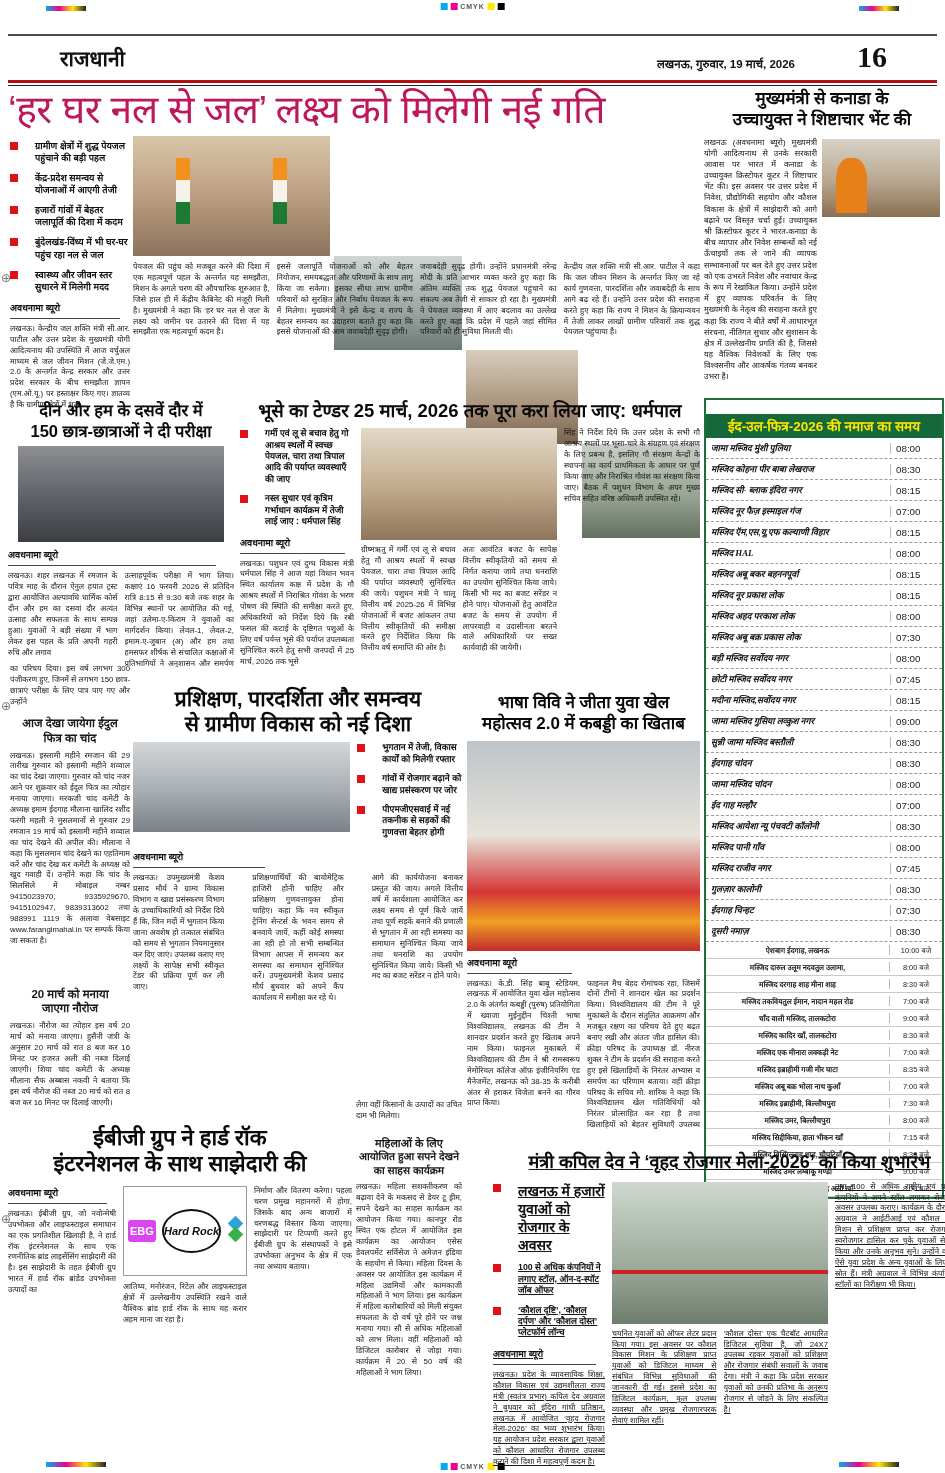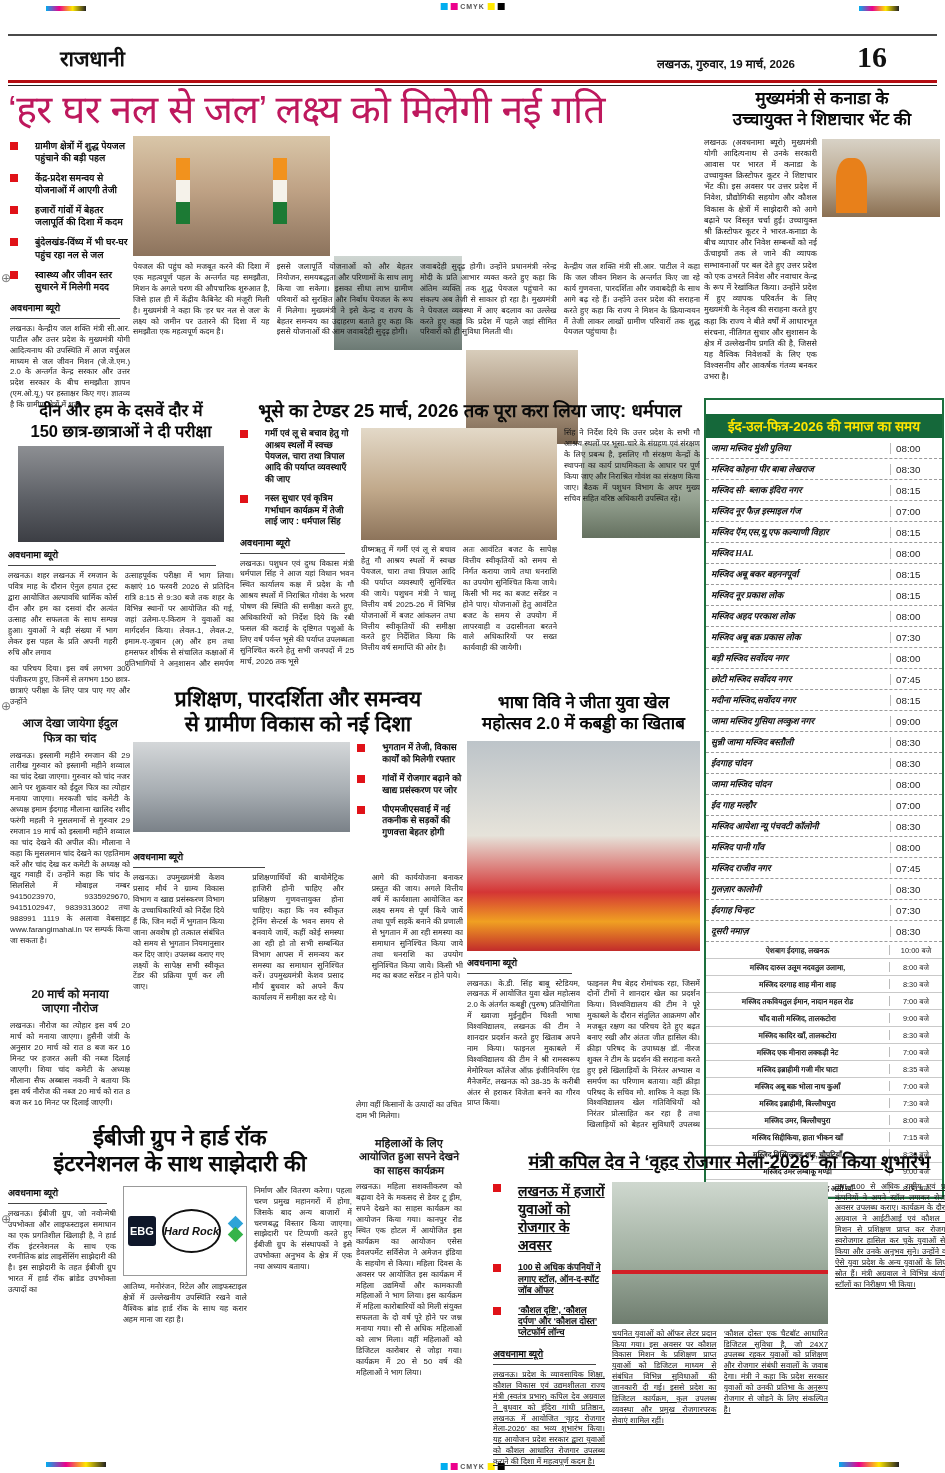--- a/index.html
+++ b/index.html
@@ -54,21 +54,21 @@
   .ptable{border:2px solid #1d6f3e;background:#fff;}
   .ptitle{background:#15683a;color:#ffe600;font-size:13.5px;font-weight:800;text-align:center;padding:3px 0;height:18px;margin-top:14px;}
   .prow{display:flex;align-items:center;height:20px;border-bottom:1px dashed #9a9a9a;}
   .prow .n{flex:1;padding-left:5px;font-family:"Liberation Serif","DejaVu Serif",serif;font-style:italic;font-weight:bold;font-size:8.8px;color:#111;}
   .prow .t{width:46px;border-left:1px solid #bbb;padding-left:5px;font-size:9.8px;color:#222;}
   .prow2{display:flex;align-items:center;height:16px;border-bottom:1px solid #c9c9c9;}
   .prow2 .n{flex:1;text-align:center;font-family:"Liberation Serif","DejaVu Serif",serif;font-size:7.4px;font-weight:bold;color:#222;}
   .prow2 .t{width:52px;border-left:1px solid #bbb;text-align:center;font-size:7.4px;color:#222;}
   
   .logobox{border:1px solid #999;background:#fff;height:80px;display:flex;align-items:center;justify-content:center;gap:6px;padding:4px;}
-  .ebg-sq{background:#0f172a;color:#fff;font-weight:800;font-size:11px;width:34px;height:30px;display:flex;align-items:center;justify-content:center;border-radius:3px;}
+  .ebg-sq{background:#d946ef;color:#fff;font-weight:800;font-size:11px;width:34px;height:22px;display:flex;align-items:center;justify-content:center;border-radius:3px;}
   .hr-circle{border:2.5px solid #111;border-radius:50%;width:56px;height:40px;display:flex;align-items:center;justify-content:center;}
   .hr-circle span{font-style:italic;font-weight:800;font-size:11px;color:#111;white-space:nowrap;}
   .diamond{position:relative;width:18px;height:26px;}
   .diamond i{position:absolute;width:11px;height:11px;transform:rotate(45deg);display:block;}
   .diamond .d1{background:#2ea3d8;top:0;left:3px;}
   .diamond .d2{background:#35b34a;top:11px;left:3px;}
 </style>
 </head>
 <body>
 

